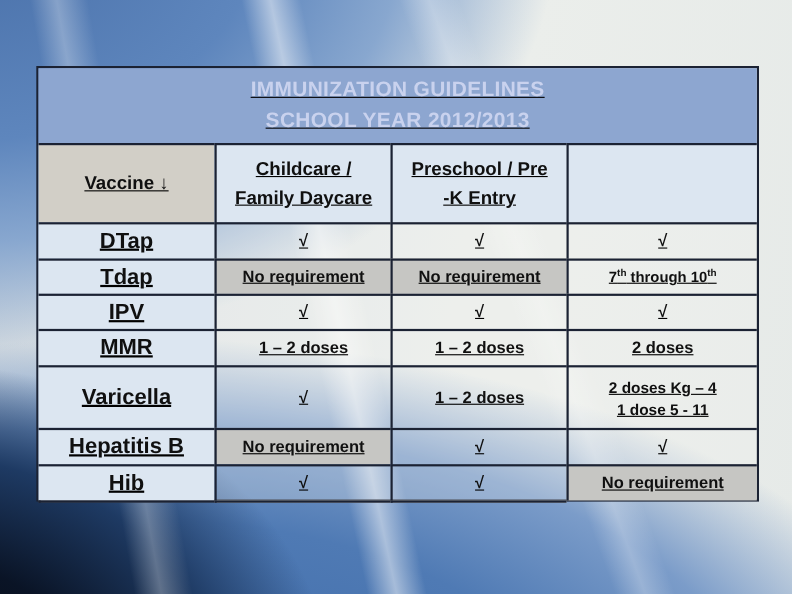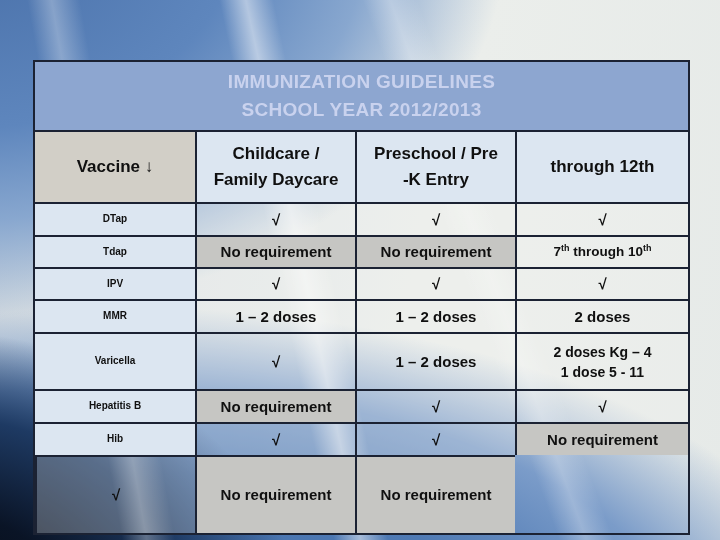--- a/index.html
+++ b/index.html
@@ -25,26 +25,27 @@
       
       radial-gradient(ellipse 780px 540px at -40px -60px, #486fa8 0%, #5e86bd 35%, #88a7cf 52%, rgba(190,205,225,0) 70%),
       
       linear-gradient(100deg, #c8d2dc 0%, #e2e7e8 30%, #ebeeeb 60%, #e6eae8 100%);
   }
 
   
   .table {
     position: absolute;
     left: 33px; top: 60px;
-    width: 657px; height: 475px;
+    width: 657px; height: 396px;
     box-sizing: border-box;
     border: 2px solid var(--border, #1b2233);
     display: grid;
     grid-template-columns: 160px 160px 160px 1fr;
     grid-template-rows: 68px 72px 33px 32px 32px 33px 57px 33px 33px 1fr;
+    text-decoration: underline;
   }
   .cell {
     box-sizing: border-box;
     border-left: 2px solid var(--border, #1b2233);
     border-top: 2px solid var(--border, #1b2233);
     display: flex;
     flex-direction: column;
     align-items: center;
     justify-content: center;
     text-align: center;
@@ -56,21 +57,21 @@
   .c0 { border-left: none; }
   .r0 { border-top: none; }
 
   .f-title { grid-column: 1 / -1; background: var(--title-bar, #8da6d0); color: var(--title-text, #c9d2ee); font-size: 19px; line-height: 28px; letter-spacing: 0.3px; }
   .f-blue  { background: var(--header-fill, #dce6f1); }
   .f-vacc  { background: var(--vaccine-corner-fill, #d2cfc7); }
   .f-gray  { background: var(--no-requirement-fill, #c6c6c3); }
   .f-clear { background: rgba(244,246,242,0.28); }
 
   .hdr  { font-size: 17px; line-height: 26px; }
-  .vax  { font-size: 10px; }
+  .vax  { font-size: 20px; }
   .data { font-size: 15px; }
   .small2 { font-size: 14px; line-height: 20px; }
   .grade { font-size: 13.5px; text-align: center; }
   .grade sup { font-size: 9px; line-height: 0; }
 </style>
 </head>
 <body>
 
 <div class="slide">
   <div class="table">
@@ -85,21 +86,20 @@
     </div>
     <div class="cell hdr f-blue">
       <div>Childcare /</div>
       <div>Family Daycare</div>
     </div>
     <div class="cell hdr f-blue">
       <div>Preschool / Pre</div>
       <div>-K Entry</div>
     </div>
     <div class="cell hdr f-blue">
-      <div>through 12th</div>
     </div>
 
     <div class="cell vax f-blue c0">DTap</div>
     <div class="cell data f-clear">√</div>
     <div class="cell data f-clear">√</div>
     <div class="cell data f-clear">√</div>
 
     <div class="cell vax f-blue c0">Tdap</div>
     <div class="cell data f-gray">No requirement</div>
     <div class="cell data f-gray">No requirement</div>

